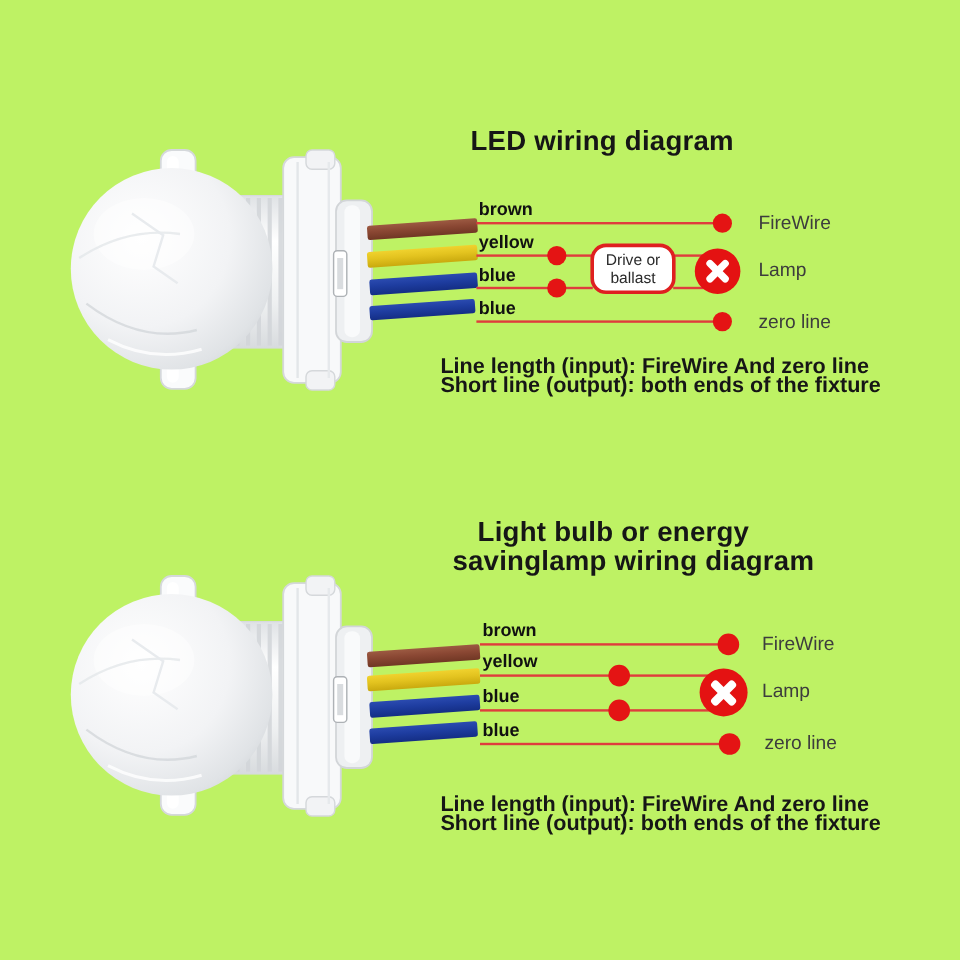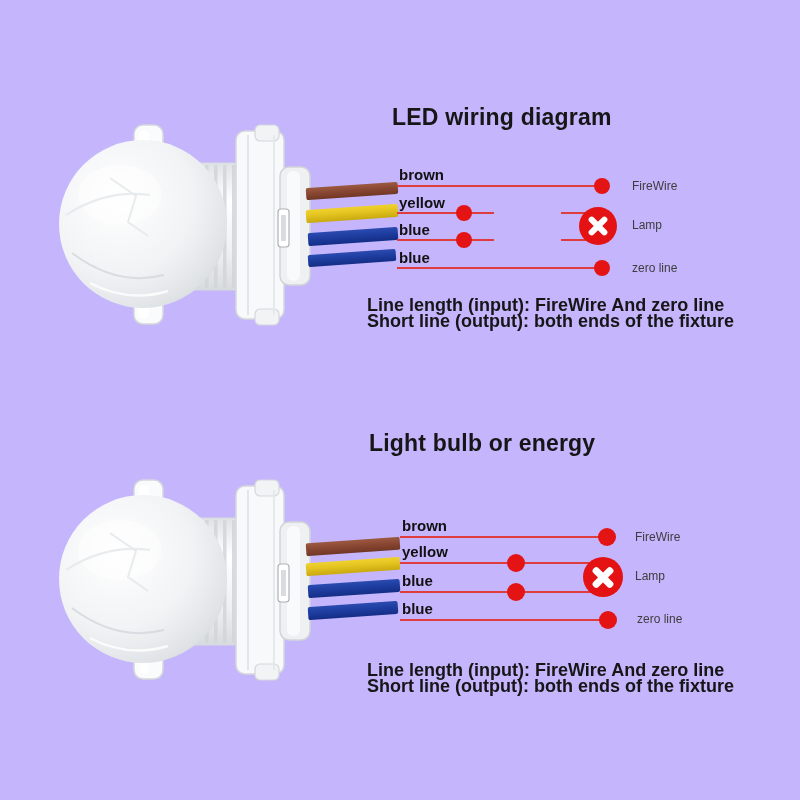--- a/index.html
+++ b/index.html
@@ -1,25 +1,25 @@
 <!DOCTYPE html>
 <html><head>
 <meta charset="utf-8">
 <style>
   html,body{margin:0;padding:0;background:#fff;}
   .canvas{
-    position:relative;width:800px;height:800px;background:#c4b5fd;overflow:hidden;
+    position:relative;width:800px;height:800px;background:#bef264;overflow:hidden;
     font-family:"Liberation Sans",sans-serif;color:#1a1a1a;
   }
   
   .ttl{position:absolute;font-size:23px;font-weight:bold;line-height:24px;color:#161616;white-space:nowrap;letter-spacing:0.2px;}
   
   .wl{position:absolute;font-size:15px;font-weight:bold;line-height:18px;color:#111;white-space:nowrap;text-align:right;}
   
-  .ol{position:absolute;font-size:12px;font-weight:400;line-height:17px;color:#3d3d3d;white-space:nowrap;text-align:center;}
+  .ol{position:absolute;font-size:16px;font-weight:400;line-height:17px;color:#3d3d3d;white-space:nowrap;text-align:center;}
   
   .ln{position:absolute;height:2px;background:#df3d3d;}
   
   .dt{position:absolute;border-radius:50%;background:#e41414;}
   .dt.sm{width:16px;height:16px;}
   .dt.lg{width:18px;height:18px;}
   
   .st{position:absolute;border-radius:2px;transform:rotate(-4deg);}
   .st.brown{background:linear-gradient(180deg,#9c5a42 0%,#8a4733 45%,#703724 100%);}
   .st.yellow{background:linear-gradient(180deg,#f0d22e 0%,#e3c31f 45%,#c9a90e 100%);}
@@ -129,20 +129,24 @@
   <div class="wl" style="left:399px;top:166px">brown</div>
   <div class="wl" style="left:399px;top:194px">yellow</div>
   <div class="wl" style="left:399px;top:221px">blue</div>
   <div class="wl" style="left:399px;top:249px">blue</div>
 
   <div class="dt sm" style="left:594px;top:178px"></div>
   <div class="dt sm" style="left:456px;top:205px"></div>
   <div class="dt sm" style="left:456px;top:232px"></div>
   <div class="dt sm" style="left:594px;top:260px"></div>
 
+  <div class="bbox">
+    <span>Drive or</span>
+    <span>ballast</span>
+  </div>
 
   <div class="xcirc sm" style="left:579px;top:207px">
     <span class="bar r45"></span>
     <span class="bar r-45"></span>
   </div>
 
   <div class="ol" style="left:632px;top:178px">FireWire</div>
   <div class="ol" style="left:632px;top:217px">Lamp</div>
   <div class="ol" style="left:632px;top:260px">zero line</div>
 
@@ -151,21 +155,22 @@
 
   <svg class="device" style="left:50px;top:478px">
     <use href="#sensor"></use>
   </svg>
 
   <div class="st brown" style="left:306px;top:540px;width:94px;height:13px"></div>
   <div class="st yellow" style="left:306px;top:560px;width:94px;height:13px"></div>
   <div class="st blue" style="left:308px;top:582px;width:92px;height:13px"></div>
   <div class="st blue" style="left:308px;top:604px;width:90px;height:13px"></div>
 
-  <div class="ttl" style="left:369px;top:431px">Light bulb or energy</div>
+  <div class="ttl" style="left:398px;top:431px">Light bulb or energy</div>
+  <div class="ttl" style="left:377px;top:455px">savinglamp wiring diagram</div>
 
   <div class="ln" style="left:400px;top:536px;width:207px"></div>
   <div class="ln" style="left:400px;top:562px;width:203px"></div>
   <div class="ln" style="left:400px;top:591px;width:203px"></div>
   <div class="ln" style="left:400px;top:619px;width:208px"></div>
 
   <div class="wl" style="left:402px;top:517px">brown</div>
   <div class="wl" style="left:402px;top:543px">yellow</div>
   <div class="wl" style="left:402px;top:572px">blue</div>
   <div class="wl" style="left:402px;top:600px">blue</div>

